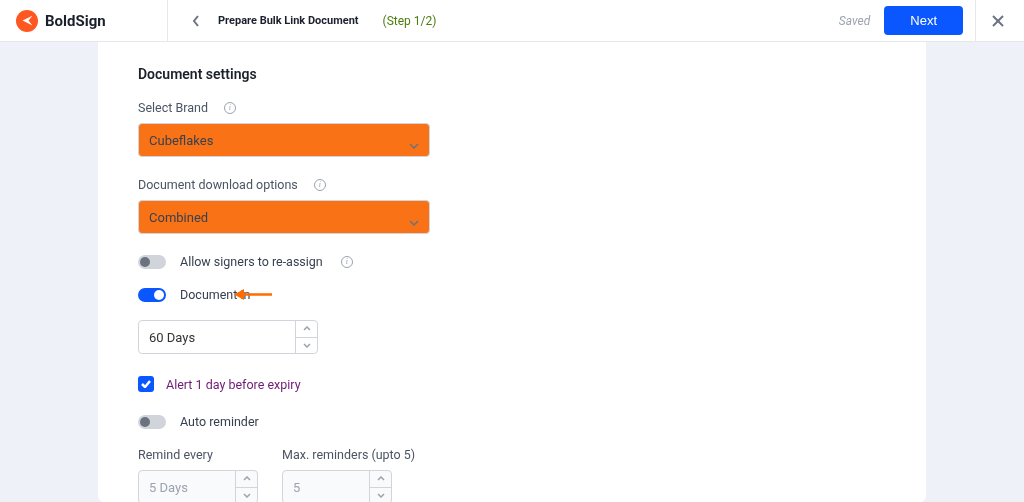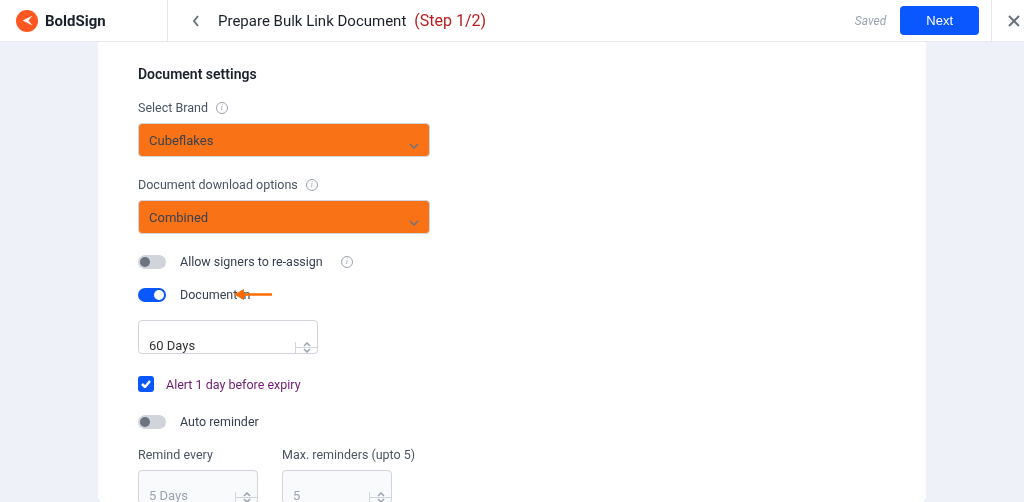--- a/index.html
+++ b/index.html
@@ -47,26 +47,26 @@
     .back-btn {
       width: 20px;
       height: 20px;
       display: flex;
       align-items: center;
       justify-content: center;
       cursor: pointer;
       margin-right: 12px;
     }
     .back-btn svg { width: 8px; height: 12px; stroke: #6b7280; stroke-width: 2; fill: none; }
-    .page-title { font-weight: 400; font-size: 15px; color: #1a202c; }
-    .step-label { font-size: 16px; color: #b91c1c; margin-left: 8px; }
+    .page-title { font-weight: 700; font-size: 11px; color: #1a202c; }
+    .step-label { font-size: 12px; color: #4d7c0f; margin-left: 24px; }
     .header-right {
       display: flex;
       align-items: center;
-      padding-right: 0;
+      padding-right: 16px;
     }
     .saved-label { font-style: italic; color: #9ca3af; font-size: 12px; margin-right: 14px; }
     .next-btn {
       background: #0b57ff;
       color: white;
       border: none;
       border-radius: 4px;
       padding: 7px 26px;
       font-size: 13px;
       font-weight: 500;
@@ -89,21 +89,21 @@
       padding: 24px 40px 28px 40px;
       height: 460px;
     }
     .section-title { font-weight: 600; font-size: 14px; color: #1a202c; margin-bottom: 18px; }
     .field-label {
       font-size: 12.5px;
       color: #4b5563;
       margin-bottom: 8px;
       display: flex;
       align-items: center;
-      gap: 8px;
+      gap: 16px;
     }
     .info-icon {
       width: 12px;
       height: 12px;
       border: 1px solid #9ca3af;
       border-radius: 50%;
       display: inline-flex;
       align-items: center;
       justify-content: center;
       font-size: 8px;
@@ -163,21 +163,20 @@
     }
     .arrow-callout svg { width: 38px; height: 13px; }
     .spinner-box {
       width: 180px;
       height: 34px;
       border: 1px solid #d1d5db;
       border-radius: 4px;
       display: flex;
       background: #fff;
       margin-bottom: 22px;
-      align-items: flex-end;
     }
     .spinner-box.disabled { background: #f9fafb; color: #9ca3af; }
     .spinner-val {
       flex: 1;
       display: flex;
       align-items: center;
       padding: 0 10px;
       font-size: 13px;
     }
     .spinner-ctrl {

